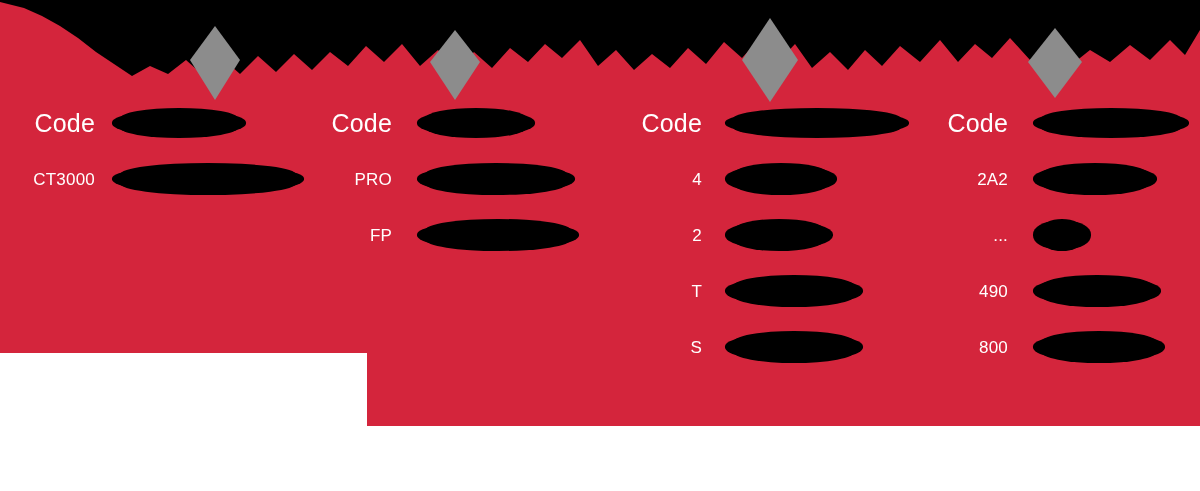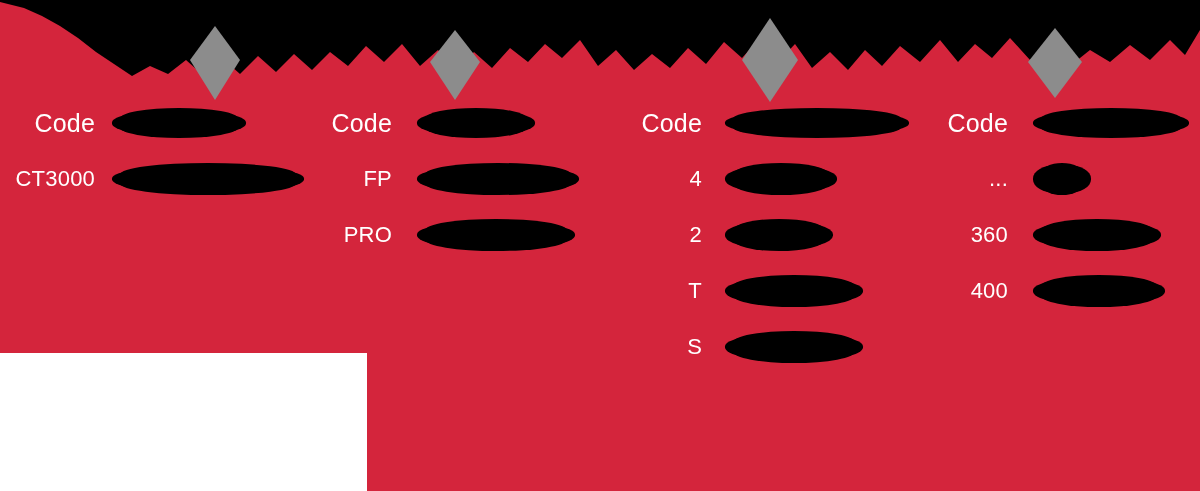--- a/index.html
+++ b/index.html
@@ -4,21 +4,21 @@
 <title>Redacted Code Reference Table</title>
 <style>
   html, body {
     margin: 0;
     padding: 0;
     background: #ffffff;
   }
   #screen {
     position: relative;
     width: 1200px;
-    height: 491px;
+    height: 426px;
     overflow: hidden;
     background: #701a75;
     font-family: "Liberation Sans", sans-serif;
   }
   
   .red-panel {
     position: absolute;
     left: 0; top: 0;
     width: 1200px; height: 491px;
     background: #d4253c;
@@ -57,21 +57,21 @@
   .col-group.c3 { left: 930px; width: 270px; }
 
   .row {
     position: relative;
     height: 56px;
     display: flex;
     align-items: center;
   }
   .cell-code {
     color: #ffffff;
-    font-size: 22px;
+    font-size: 17px;
     line-height: 1;
     text-align: right;
     white-space: nowrap;
     letter-spacing: 0.2px;
   }
   .col-group.c0 .cell-code { width: 95px; padding-right: 0px; }
   .col-group.c1 .cell-code { width: 62px; }
   .col-group.c2 .cell-code { width: 72px; }
   .col-group.c3 .cell-code { width: 78px; }
 
@@ -132,27 +132,27 @@
         <div class="cell-redacted" style="width:182px"></div>
       </div>
     </div>
 
     <div class="col-group c1">
       <div class="row hdr">
         <div class="cell-code">Code</div>
         <div class="cell-redacted" style="width:108px"></div>
       </div>
       <div class="row">
+        <div class="cell-code">PRO</div>
+        <div class="cell-redacted" style="width:148px"></div>
+      </div>
+      <div class="row">
         <div class="cell-code">FP</div>
         <div class="cell-redacted" style="width:152px"></div>
       </div>
-      <div class="row">
-        <div class="cell-code">PRO</div>
-        <div class="cell-redacted" style="width:148px"></div>
-      </div>
     </div>
 
     <div class="col-group c2">
       <div class="row hdr">
         <div class="cell-code">Code</div>
         <div class="cell-redacted" style="width:174px"></div>
       </div>
       <div class="row">
         <div class="cell-code">4</div>
         <div class="cell-redacted" style="width:102px"></div>
@@ -170,29 +170,33 @@
         <div class="cell-redacted" style="width:128px"></div>
       </div>
     </div>
 
     <div class="col-group c3">
       <div class="row hdr">
         <div class="cell-code">Code</div>
         <div class="cell-redacted" style="width:146px"></div>
       </div>
       <div class="row">
+        <div class="cell-code">2A2</div>
+        <div class="cell-redacted" style="width:114px"></div>
+      </div>
+      <div class="row">
         <div class="cell-code">...</div>
         <div class="cell-redacted" style="width:48px"></div>
       </div>
       <div class="row">
-        <div class="cell-code">360</div>
+        <div class="cell-code">490</div>
         <div class="cell-redacted" style="width:118px"></div>
       </div>
       <div class="row">
-        <div class="cell-code">400</div>
+        <div class="cell-code">800</div>
         <div class="cell-redacted" style="width:122px"></div>
       </div>
     </div>
 
   </div>
 
   <div class="white-cutout"></div>
 
 </div>
 

